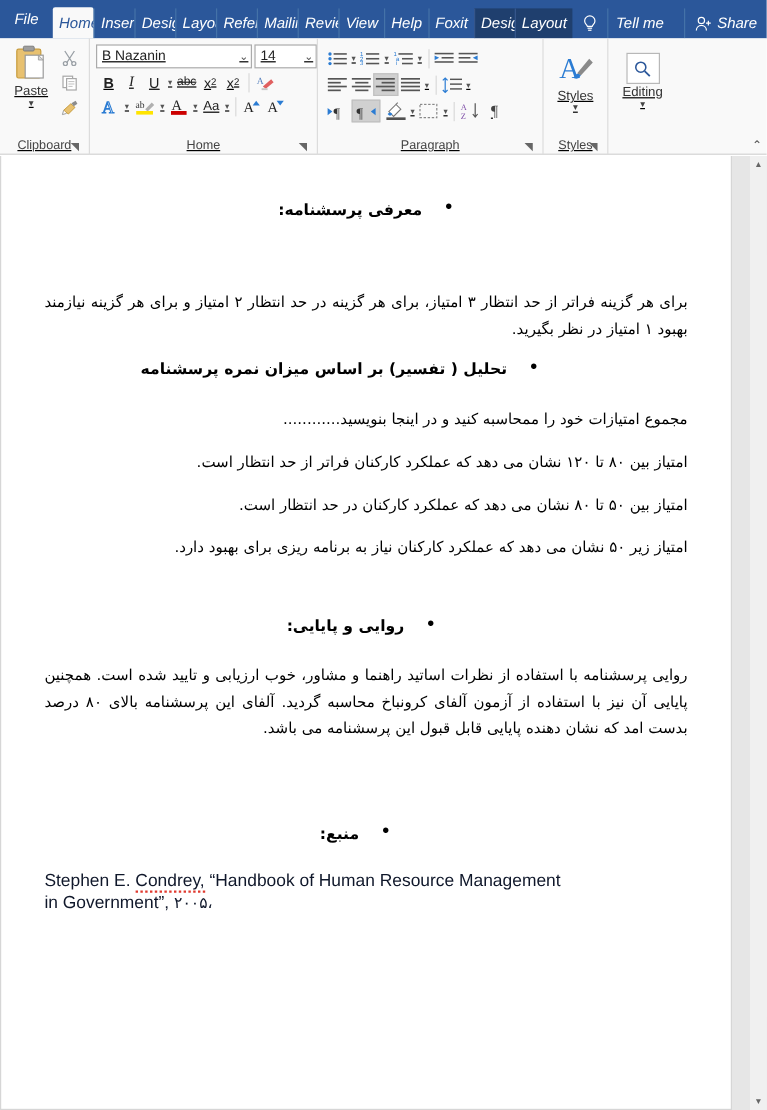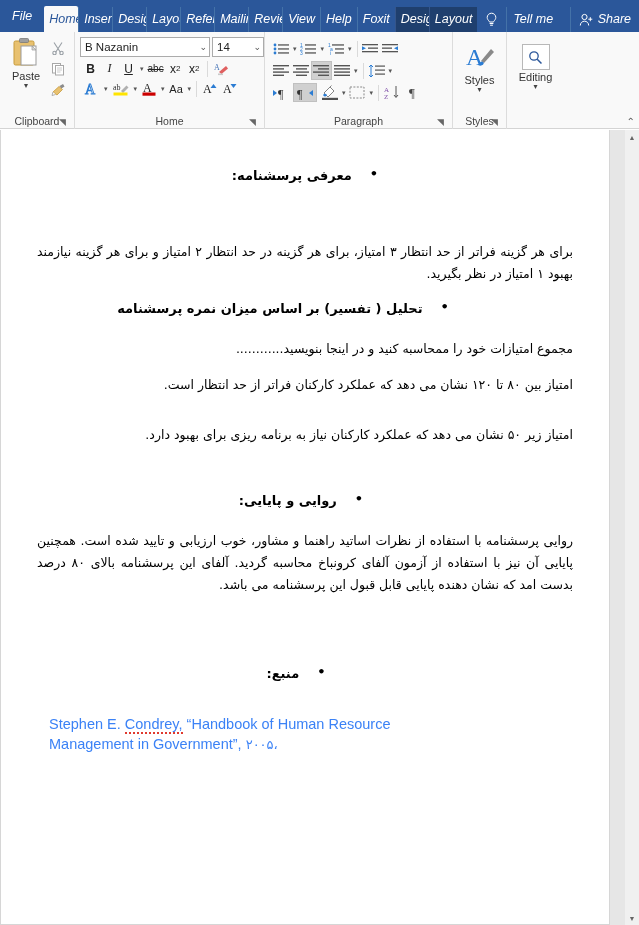--- a/index.html
+++ b/index.html
@@ -74,20 +74,21 @@
     border-bottom: 1px solid #d4d4d4;
     display: flex;
     position: relative;
   }
   .group {
     position: relative;
     height: 97px;
     padding: 3px 4px 0 4px;
     display: flex;
     flex-direction: column;
+    text-decoration: underline;
   }
   .group + .group { border-left: 1px solid #dcdcdc; }
   .group-body { flex: 1 1 auto; display: flex; align-items: flex-start; }
   .group-label {
     height: 15px;
     font-size: 10.5px;
     color: #444;
     text-align: center;
     line-height: 15px;
     position: relative;
@@ -229,23 +230,23 @@
   .para.center-ish { text-align: right; }
   .sp-s { height: 14px; }
   .sp-m { height: 22px; }
   .sp-xl { height: 46px; }
 
   .refline {
     direction: ltr;
     text-align: left;
     font-family: "Liberation Sans", sans-serif;
     font-size: 14.5px;
-    color: #3b82f6;
+    color: #0f172a;
     line-height: 1.35;
-    margin: 12px;
+    margin: 0;
     padding-right: 100px;
   }
   .sp-err {
     border-bottom: 2px dotted #E03A2F;
     padding-bottom: 0px;
   }
   .num-fa { font-family: "DejaVu Sans", sans-serif; font-size: 13px; }
 </style>
 </head>
 <body>
@@ -602,20 +603,21 @@
 
     <div class="sp-s"></div>
     <div class="bullet-head" style="padding-right:44px;">
       <span class="bull">•</span><span>تحلیل ( تفسیر) بر اساس میزان نمره پرسشنامه</span>
     </div>
     <div class="sp-m"></div>
     <p class="para center-ish" style="padding-left:22px;">مجموع امتیازات خود را ممحاسبه کنید و در اینجا بنویسید............</p>
     <div class="sp-s"></div>
     <p class="para center-ish" style="padding-left:20px;">امتیاز بین ۸۰ تا ۱۲۰ نشان می دهد که عملکرد کارکنان فراتر از حد انتظار است.</p>
     <div class="sp-s"></div>
+    <p class="para center-ish" style="padding-left:20px;">امتیاز بین ۵۰ تا ۸۰ نشان می دهد که عملکرد کارکنان در حد انتظار است.</p>
     <div class="sp-s"></div>
     <p class="para center-ish" style="padding-left:20px;">امتیاز زیر ۵۰ نشان می دهد که عملکرد کارکنان نیاز به برنامه ریزی برای بهبود دارد.</p>
 
     <div class="sp-xl"></div>
     <div class="bullet-head" style="padding-right:8px;">
       <span class="bull">•</span><span>روایی و پایایی:</span>
     </div>
     <div class="sp-m"></div>
     <p class="para">روایی پرسشنامه با استفاده از نظرات اساتید راهنما و مشاور، خوب ارزیابی و تایید شده است. همچنین پایایی آن نیز با استفاده از آزمون آلفای کرونباخ محاسبه گردید. آلفای این پرسشنامه بالای ۸۰ درصد بدست امد که نشان دهنده پایایی قابل قبول این پرسشنامه می باشد.</p>
 

